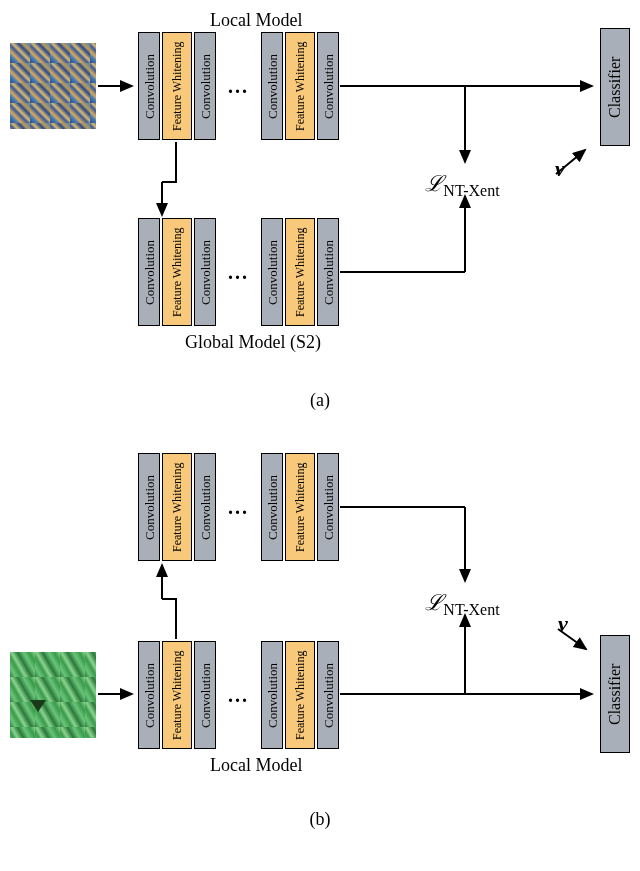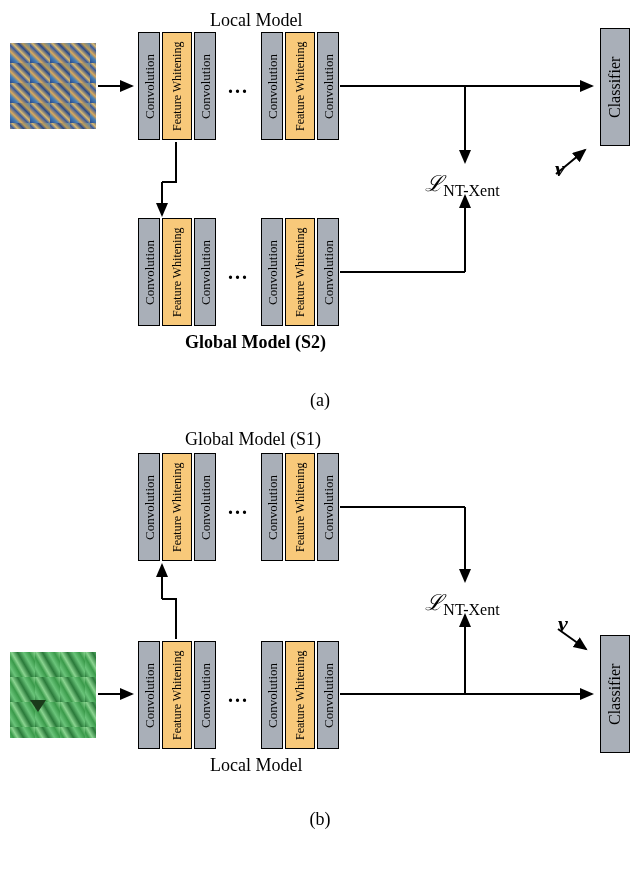--- a/index.html
+++ b/index.html
@@ -140,21 +140,21 @@
       <div class="vblock conv">Convolution</div>
     </div>
     <div class="dots">...</div>
     <div class="block-group">
       <div class="vblock conv">Convolution</div>
       <div class="vblock feat">Feature Whitening</div>
       <div class="vblock conv">Convolution</div>
     </div>
   </div>
 
-  <div class="title-text" style="position:absolute; left:175px; top:322px;font-weight:bold;">Global Model (S2)</div>
+  <div class="title-text" style="position:absolute; left:175px; top:322px;">Global Model (S2)</div>
 
   <svg class="arrows" width="620" height="370">
     <defs>
       <marker id="ah1" markerWidth="8" markerHeight="8" refX="6" refY="3" orient="auto">
         <path d="M0,0 L7,3 L0,6 Z" fill="#000"></path>
       </marker>
     </defs>
 
     <line x1="88" y1="76" x2="122" y2="76" stroke="#000" stroke-width="2" marker-end="url(#ah1)"></line>
 
@@ -167,21 +167,20 @@
     <polyline points="166,132 166,172 152,172" fill="none" stroke="#000" stroke-width="2"></polyline>
     <polyline points="152,172 152,205" fill="none" stroke="#000" stroke-width="2" marker-end="url(#ah1)"></polyline>
 
     <line x1="330" y1="262" x2="455" y2="262" stroke="#000" stroke-width="2"></line>
     <line x1="455" y1="262" x2="455" y2="186" stroke="#000" stroke-width="2" marker-end="url(#ah1)"></line>
   </svg>
 </div>
 <div class="caption">(a)</div>
 
 <div class="diagram" style="height:370px;">
-  <div class="title-text" style="position:absolute; left:175px; top:0;">Global Model (S1)</div>
 
   <div class="row" style="position:absolute; left:126px; top:24px;">
     <div class="block-group">
       <div class="vblock conv">Convolution</div>
       <div class="vblock feat">Feature Whitening</div>
       <div class="vblock conv">Convolution</div>
     </div>
     <div class="dots">...</div>
     <div class="block-group">
       <div class="vblock conv">Convolution</div>

